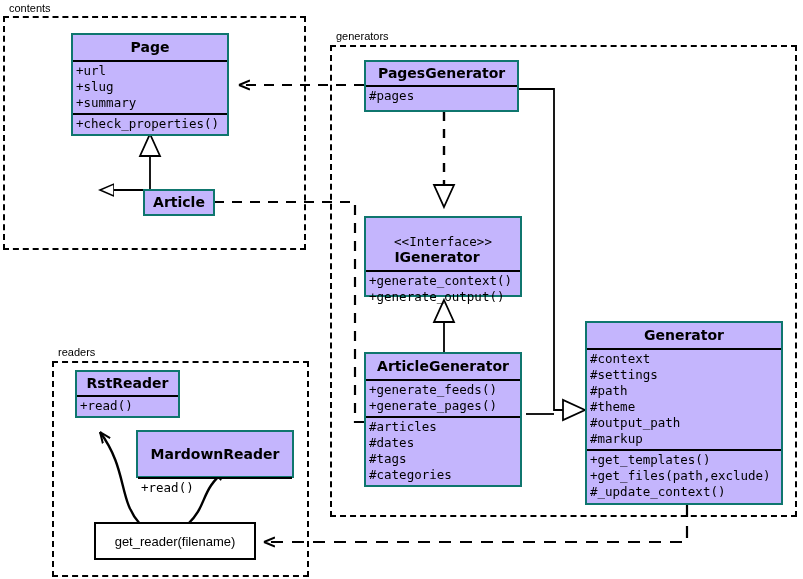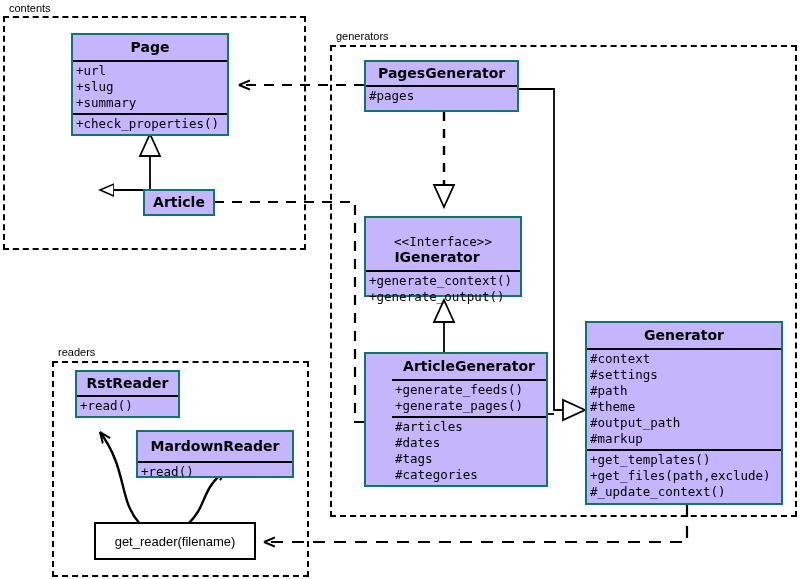--- a/index.html
+++ b/index.html
@@ -192,21 +192,21 @@
 
   <div class="uml" style="left:364px; top:216px; width:158px; height:81px;">
     <div class="stereo">&lt;&lt;Interface&gt;&gt;</div>
     <div class="title" style="padding:0 18px 4px 6px;">IGenerator</div>
     <div class="compartment sep">
       <div>+generate_context()</div>
       <div>+generate_output()</div>
     </div>
   </div>
 
-  <div class="uml" style="left:364px; top:352px; width:184px; height:135px;padding-left:26px;">
+  <div class="uml" style="left:364px; top:352px; width:158px; height:135px;">
     <div class="title">ArticleGenerator</div>
     <div class="compartment sep">
       <div>+generate_feeds()</div>
       <div>+generate_pages()</div>
     </div>
     <div class="compartment sep">
       <div>#articles</div>
       <div>#dates</div>
       <div>#tags</div>
       <div>#categories</div>
@@ -231,21 +231,21 @@
   </div>
 
   <div class="uml" style="left:75px; top:370px; width:105px; height:48px;">
     <div class="title" style="padding:3px 6px;text-align:center;">RstReader</div>
     <div class="compartment sep">
       <div>+read()</div>
     </div>
   </div>
 
   <div class="uml" style="left:136px; top:430px; width:158px; height:48px;">
-    <div class="title" style="padding:6px 6px;">MardownReader</div>
+    <div class="title" style="padding:14px 6px;">MardownReader</div>
     <div class="compartment sep">
       <div>+read()</div>
     </div>
   </div>
 
   <div class="plainbox" style="left:94px; top:522px; width:162px; height:38px;">
     <span>get_reader(filename)</span>
   </div>
 
 </div>

